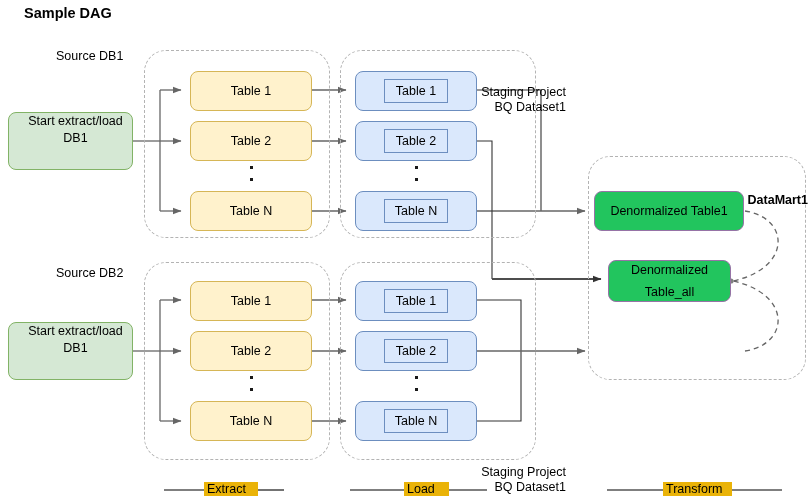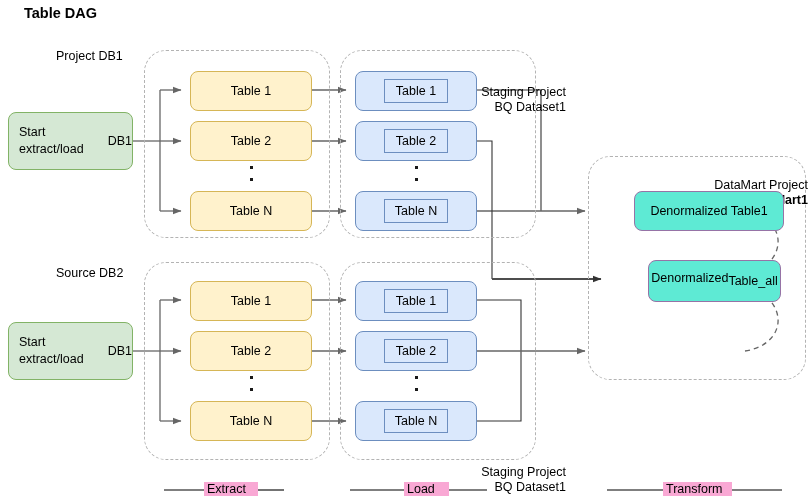--- a/index.html
+++ b/index.html
@@ -7,33 +7,33 @@
        font-family:"Liberation Sans","DejaVu Sans",sans-serif;color:#000;}
   #canvas{position:absolute;left:0;top:0;width:811px;height:499px;}
   .svg-layer{position:absolute;left:0;top:0;width:811px;height:499px;pointer-events:none;}
   .node{position:absolute;box-sizing:border-box;border-radius:8px;
         display:flex;align-items:center;justify-content:center;
         font-size:12.5px;line-height:1.35;text-align:center;}
   .node.left-align{justify-content:flex-start;text-align:left;padding-left:10px;}
   .n-green{background:#d5e8d4;border:1.3px solid #82b366;}
   .n-yellow{background:#fff2cc;border:1.3px solid #d6b656;}
   .n-blue{background:#dae8fc;border:1.3px solid #6c8ebf;}
-  .n-purple{background:#5eead4;border:1.3px solid #9673a6;margin-left:40px;}
+  .n-purple{background:#22c55e;border:1.3px solid #9673a6;}
   .inner-rect{position:absolute;box-sizing:border-box;border:1.2px solid #6c8ebf;
               background:transparent;display:flex;align-items:center;justify-content:center;
               font-size:12.5px;}
   .container-dash{position:absolute;box-sizing:border-box;border:1.3px dashed #b3b3b3;
                   border-radius:22px;background:transparent;}
   .caption{position:absolute;font-size:12.5px;line-height:1.35;color:#000;white-space:pre;}
   .caption.right{text-align:right;margin-top:24px;}
   .title{position:absolute;font-size:14.5px;font-weight:bold;color:#000;}
   .dots{position:absolute;width:14px;text-align:center;}
   .dots i{display:block;width:3px;height:3px;background:#1a1a1a;margin:0 auto 9px auto;}
-  .stage-label{position:absolute;font-size:12.5px;background:#f9a8d4;padding:0 3px;}
-  .two-line{flex-direction:row;justify-content:center;}
+  .stage-label{position:absolute;font-size:12.5px;background:#eab308;padding:0 3px;}
+  .two-line{flex-direction:column;justify-content:center;}
   .two-line span{display:block;}
 </style>
 </head>
 <body>
 
 <div id="canvas">
 
   <svg class="svg-layer" viewBox="0 0 811 499">
     <defs>
       <marker id="ah" markerWidth="9" markerHeight="9" refX="8" refY="4.5" orient="auto" markerUnits="userSpaceOnUse">
@@ -96,23 +96,23 @@
     <g stroke="#000000" stroke-width="1.1" fill="none">
       <path d="M164,490 L204,490"></path>
         <path d="M252,490 L284,490"></path>
       <path d="M350,490 L404,490"></path>
         <path d="M443,490 L487,490"></path>
       <path d="M607,490 L663,490"></path>
         <path d="M726,490 L782,490"></path>
     </g>
   </svg>
 
-  <div class="title" style="left:24px;top:5px;">Table DAG</div>
-
-  <div class="caption" style="left:56px;top:48px;">Project DB1</div>
+  <div class="title" style="left:24px;top:5px;">Sample DAG</div>
+
+  <div class="caption" style="left:56px;top:48px;">Source DB1</div>
   <div class="caption" style="left:56px;top:265px;">Source DB2</div>
 
   <div class="container-dash" style="left:144px;top:50px;width:186px;height:188px;"></div>
   <div class="container-dash" style="left:340px;top:50px;width:196px;height:188px;"></div>
   <div class="container-dash" style="left:144px;top:262px;width:186px;height:198px;"></div>
   <div class="container-dash" style="left:340px;top:262px;width:196px;height:198px;"></div>
   <div class="container-dash" style="left:588px;top:156px;width:218px;height:224px;"></div>
 
   <div class="node n-green left-align two-line" style="left:8px;top:112px;width:125px;height:58px;">
     <span>Start extract/load</span>
@@ -189,28 +189,27 @@
   <div class="dots" style="left:409px;top:376px;">
       <i></i>
       <i></i>
     </div>
 
   <div class="caption right" style="left:404px;top:60px;width:162px;">Staging Project</div>
   <div class="caption right" style="left:404px;top:75px;width:162px;">BQ Dataset1</div>
   <div class="caption right" style="left:404px;top:440px;width:162px;">Staging Project</div>
   <div class="caption right" style="left:404px;top:455px;width:162px;">BQ Dataset1</div>
 
-  <div class="caption right" style="left:640px;top:153px;width:168px;">DataMart Project</div>
   <div class="caption right" style="left:640px;top:168px;width:168px;font-weight:bold;">BQ DataMart1</div>
 
   <div class="node n-purple" style="left:594px;top:191px;width:150px;height:40px;">
     <span>Denormalized Table1</span>
     </div>
 
-  <div class="node n-purple two-line" style="left:608px;top:260px;width:133px;height:42px;">
+  <div class="node n-purple two-line" style="left:608px;top:260px;width:123px;height:42px;">
     <span style="margin-bottom:5px;">Denormalized</span>
     <span>Table_all</span>
     </div>
 
 
   <div class="stage-label center" style="left:204px;top:482px;width:48px;">Extract</div>
   <div class="stage-label center" style="left:404px;top:482px;width:39px;">Load</div>
   <div class="stage-label center" style="left:663px;top:482px;width:63px;">Transform</div>
 
 </div>

